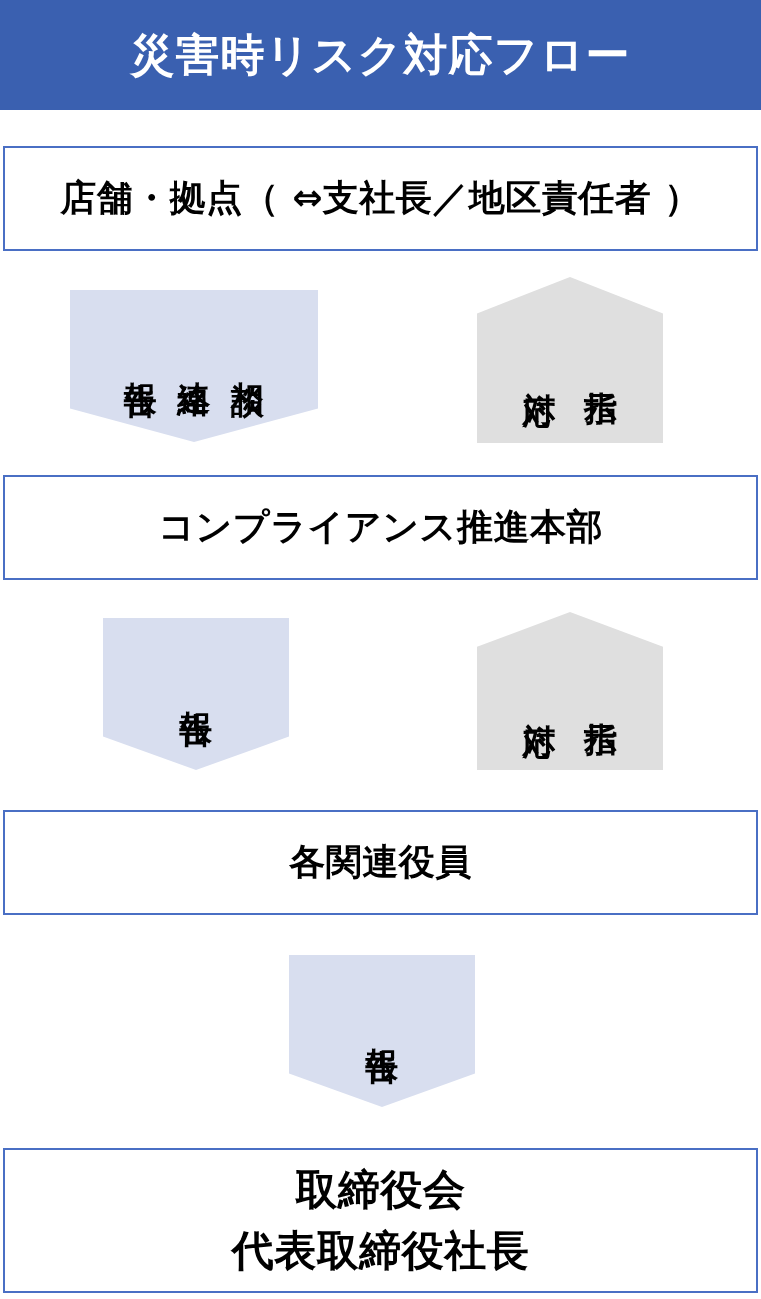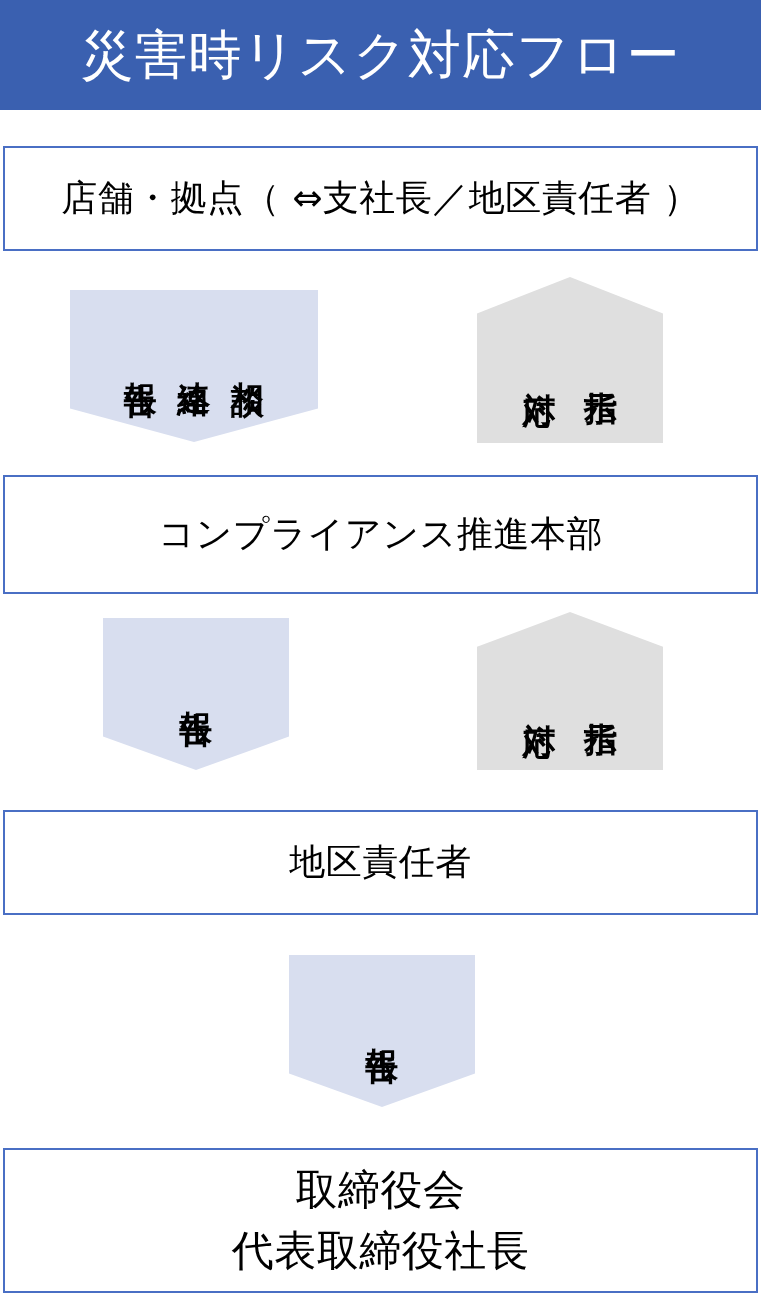--- a/index.html
+++ b/index.html
@@ -26,50 +26,50 @@
     top: 0;
     width: 761px;
     height: 110px;
     background: #3A60B0;
     display: flex;
     align-items: center;
     justify-content: center;
   }
   .header-title {
     color: #ffffff;
-    font-size: 53px;
-    font-weight: normal;
+    font-size: 44px;
+    font-weight: bold;
     letter-spacing: 1px;
     line-height: 1.1;
     white-space: nowrap;
   }
 
   
   .node-box {
     position: absolute;
     left: 3px;
     width: 755px;
     background: #ffffff;
     border: 2px solid #4A6FC4;
     display: flex;
     align-items: center;
     justify-content: center;
     text-align: center;
   }
   .node-label {
     color: #000000;
     font-size: 36px;
-    font-weight: normal;
+    font-weight: bold;
     line-height: 1.30;
     letter-spacing: 0.5px;
     white-space: pre-line;
   }
 
   #box-store    { top: 146px;  height: 105px; }
-  #box-compliance { top: 475px; height: 119px; align-items: center; }
+  #box-compliance { top: 475px; height: 105px; align-items: center; }
   #box-officers { top: 810px;  height: 105px; }
   #box-board    { top: 1148px; height: 145px; }
   #box-board .node-label { font-size: 42px; line-height: 1.45; }
 
   
   .arrow {
     position: absolute;
     display: flex;
     align-items: center;
     justify-content: center;
@@ -163,21 +163,21 @@
   </div>
 
   <div class="arrow arrow-up" id="arrow-instruct-up-2">
     <div class="vcols">
       <span class="vcol">指示</span>
       <span class="vcol">対応</span>
     </div>
   </div>
 
   <div class="node-box" id="box-officers">
-    <div class="node-label">地区責任者</div>
+    <div class="node-label">各関連役員</div>
   </div>
 
   <div class="arrow arrow-down" id="arrow-report-down-3">
     <div class="vcols">
       <span class="vcol">報告</span>
     </div>
   </div>
 
   <div class="node-box" id="box-board">
     <div class="node-label">取締役会

